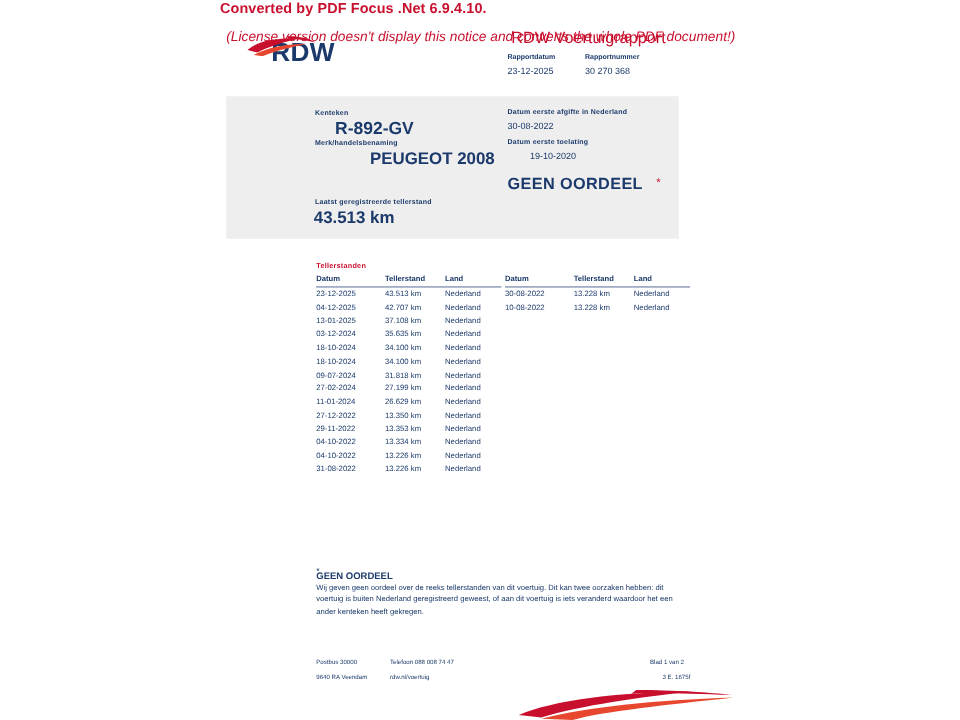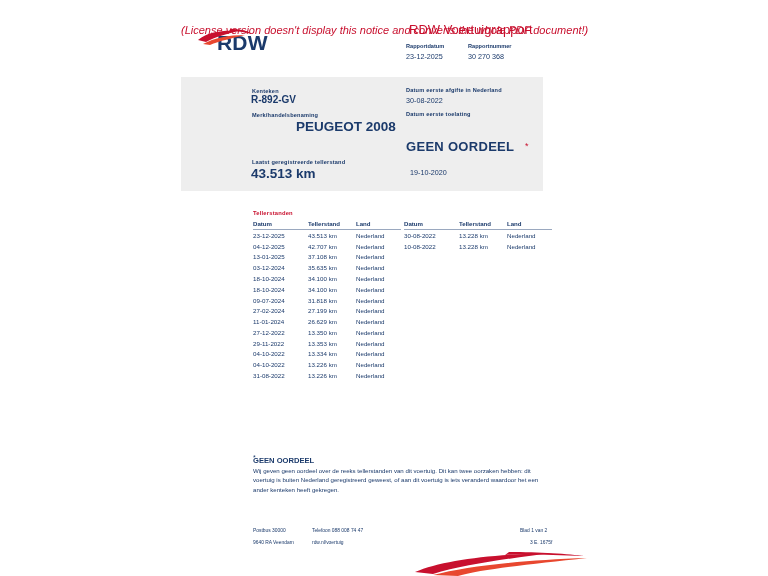--- a/index.html
+++ b/index.html
@@ -108,30 +108,30 @@
     font-weight: bold;
     color: #1b3a6b;
     letter-spacing: 0.2px;
   }
   .panel-value {
     position: absolute;
     color: #1b3a6b;
   }
 
   .lbl-kenteken { left: 252px; top: 88px; }
-  .val-kenteken { left: 251px; top: 94px; font-size: 10px; font-weight: bold; }
+  .val-kenteken { left: 268px; top: 94px; font-size: 14px; font-weight: bold; }
   .lbl-merk     { left: 252px; top: 112px; }
   .val-merk     { left: 251px; top: 119px; font-size: 13.5px; font-weight: bold; margin-left: 45px; }
   .lbl-tellerstand { left: 252px; top: 159px; }
   .val-tellerstand { left: 251px; top: 166px; font-size: 13.5px; font-weight: bold; }
 
   .lbl-afgifte { left: 406px; top: 87px; }
   .val-afgifte { left: 406px; top: 96px; font-size: 7.2px; }
   .lbl-toelating { left: 406px; top: 111px; }
-  .val-toelating { left: 410px; top: 120px; font-size: 7.2px; margin-top: 48px; }
+  .val-toelating { left: 424px; top: 120px; font-size: 7.2px; }
 
   .verdict {
     position: absolute;
     left: 406px;
     top: 139px;
     font-size: 13px;
     font-weight: bold;
     color: #1b3a6b;
     letter-spacing: 0.3px;
   }
@@ -228,20 +228,21 @@
     top: 552px;
     width: 176px;
     height: 24px;
   }
 </style>
 </head>
 <body>
 
 <div class="page">
 
+  <div class="converter-banner">Converted by PDF Focus .Net 6.9.4.10.</div>
   <div class="converter-sub">(License version doesn't display this notice and converts the whole PDF document!)</div>
 
   <div class="rdw-logo">RDW</div>
   <div class="doc-title">RDW Voertuigrapport</div>
 
   <svg class="swoosh" viewBox="0 0 56 17">
     <path d="M1 12 C10 4, 26 2, 41 3 C30 6, 18 9, 9 14 Z" fill="#c8102e"></path>
     <path d="M6 16 C17 10, 32 7, 48 7 C36 10, 22 13, 13 17 Z" fill="#e8472f"></path>
     <path d="M33 1 C43 1, 52 3, 55 6 C47 4, 40 3, 33 3 Z" fill="#c8102e"></path>
   </svg>

